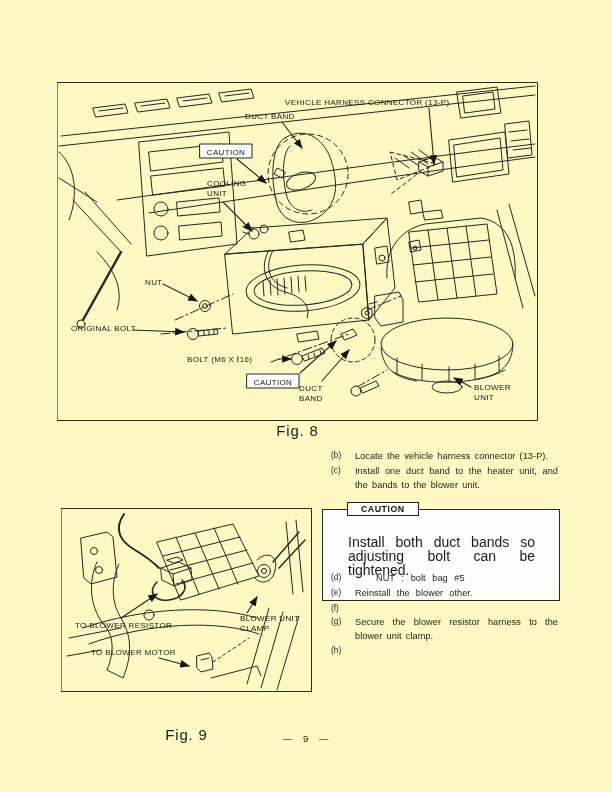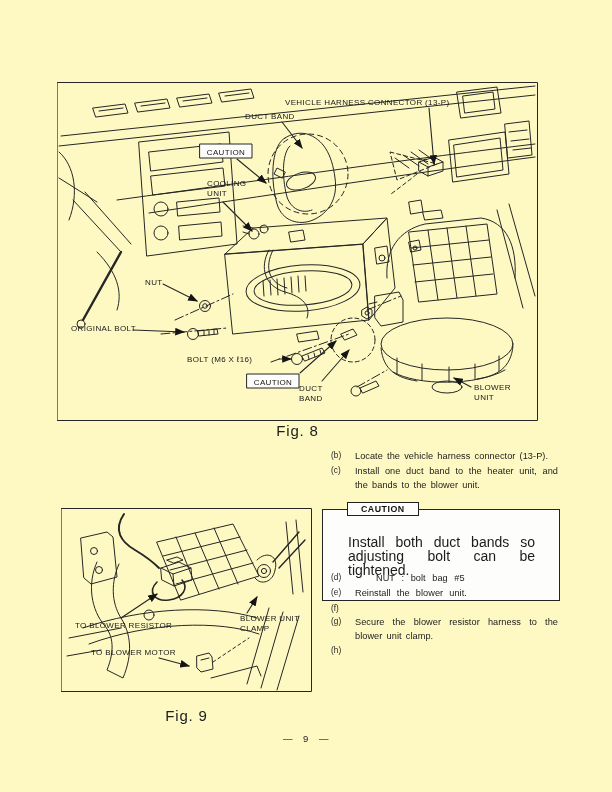--- a/index.html
+++ b/index.html
@@ -226,21 +226,21 @@
         <path d="M98,150 L128,158" marker-end="url(#arw)"></path>
       </g>
     </g>
     <g font-size="8" letter-spacing="0.35">
       <text x="14" y="120">TO BLOWER RESISTOR</text>
       <text x="179" y="113">BLOWER UNIT</text>
       <text x="179" y="123">CLAMP</text>
       <text x="30" y="147">TO BLOWER MOTOR</text>
     </g>
   </svg>
-  <div class="fig-caption" style="left:61px;top:707px;width:251px;">Fig. 9</div>
+  <div class="fig-caption" style="left:61px;top:726px;width:251px;">Fig. 9</div>
 
   <div class="instr" style="top:449px;">
     <div class="item">
       <span class="marker">(b)</span>
       <p class="text">Locate the vehicle harness connector (13-P).</p>
     </div>
     <div class="item">
       <span class="marker">(c)</span>
       <p class="text">Install one duct band to the heater unit, and the bands to the blower unit.</p>
     </div>
@@ -253,21 +253,21 @@
 
   <div class="instr" style="top:571px;">
     <div class="item">
       <span class="marker">(d)</span>
       <div class="text">
         <div class="subline">NUT : bolt bag #5</div>
       </div>
     </div>
     <div class="item">
       <span class="marker">(e)</span>
-      <p class="text" style="word-spacing:3.5px">Reinstall the blower unit.</p>
+      <p class="text" style="word-spacing:3.5px">Reinstall the blower other.</p>
     </div>
     <div class="item">
       <span class="marker">(f)</span>
     </div>
     <div class="item">
       <span class="marker">(g)</span>
       <p class="text">Secure the blower resistor harness to the blower unit clamp.</p>
     </div>
     <div class="item">
       <span class="marker">(h)</span>

